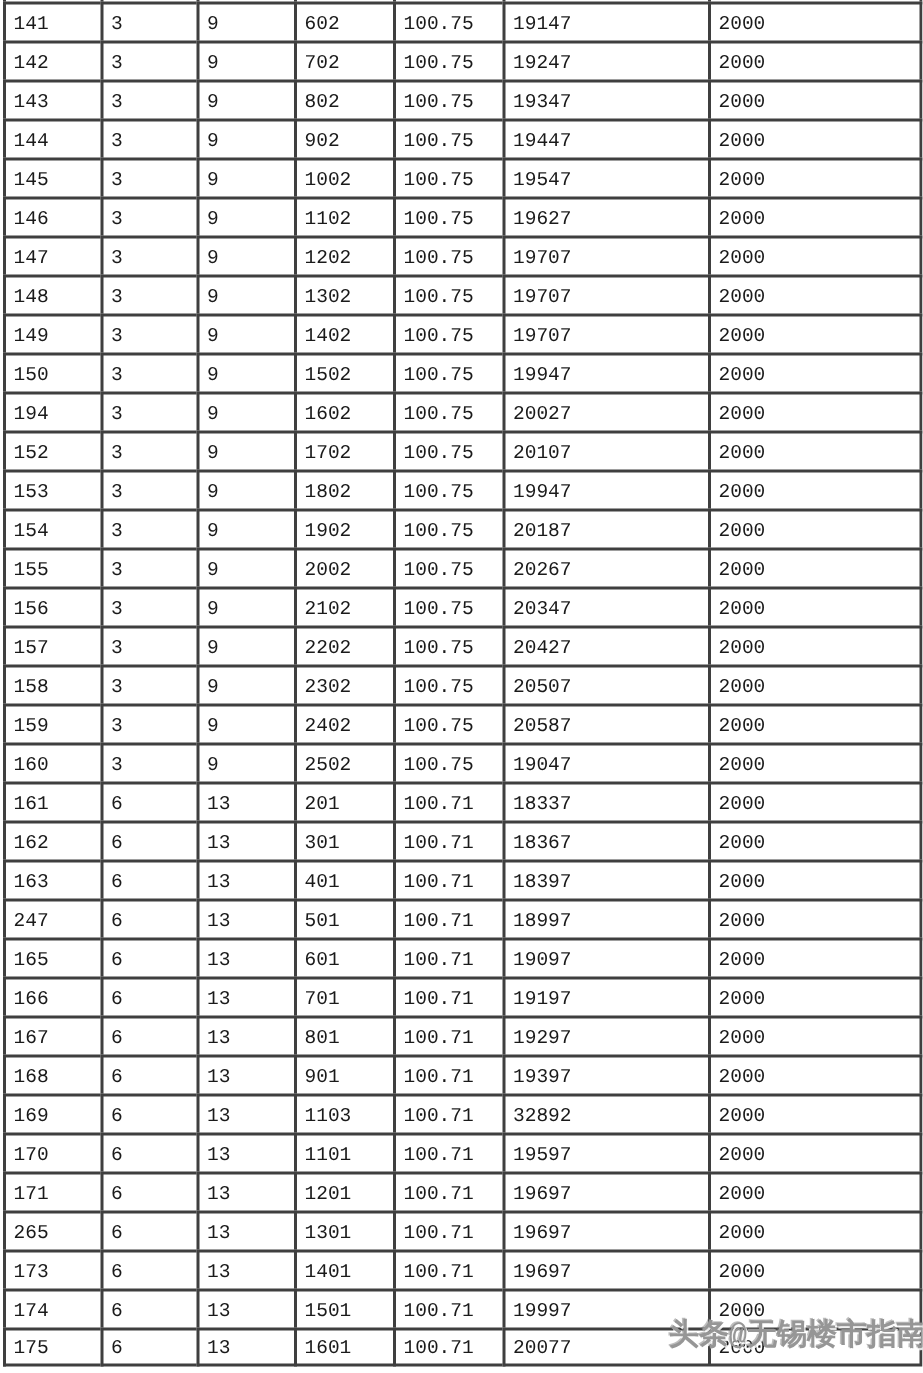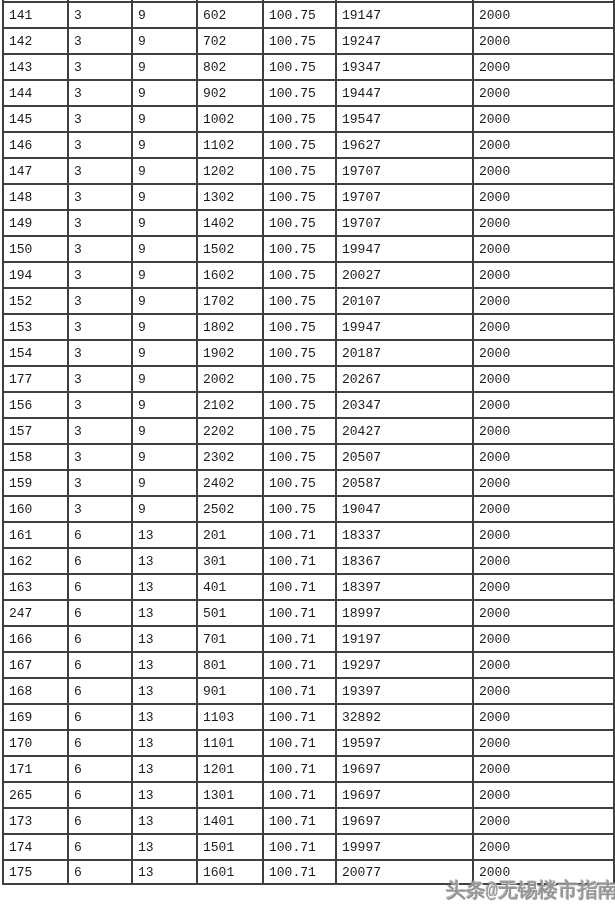--- a/index.html
+++ b/index.html
@@ -205,21 +205,21 @@
         <tr>
           <td>154</td>
           <td>3</td>
           <td>9</td>
           <td>1902</td>
           <td>100.75</td>
           <td>20187</td>
           <td>2000</td>
         </tr>
         <tr>
-          <td>177</td>
+          <td>155</td>
           <td>3</td>
           <td>9</td>
           <td>2002</td>
           <td>100.75</td>
           <td>20267</td>
           <td>2000</td>
         </tr>
         <tr>
           <td>156</td>
           <td>3</td>
@@ -292,20 +292,29 @@
           <td>18397</td>
           <td>2000</td>
         </tr>
         <tr>
           <td>247</td>
           <td>6</td>
           <td>13</td>
           <td>501</td>
           <td>100.71</td>
           <td>18997</td>
+          <td>2000</td>
+        </tr>
+        <tr>
+          <td>165</td>
+          <td>6</td>
+          <td>13</td>
+          <td>601</td>
+          <td>100.71</td>
+          <td>19097</td>
           <td>2000</td>
         </tr>
         <tr>
           <td>166</td>
           <td>6</td>
           <td>13</td>
           <td>701</td>
           <td>100.71</td>
           <td>19197</td>
           <td>2000</td>

